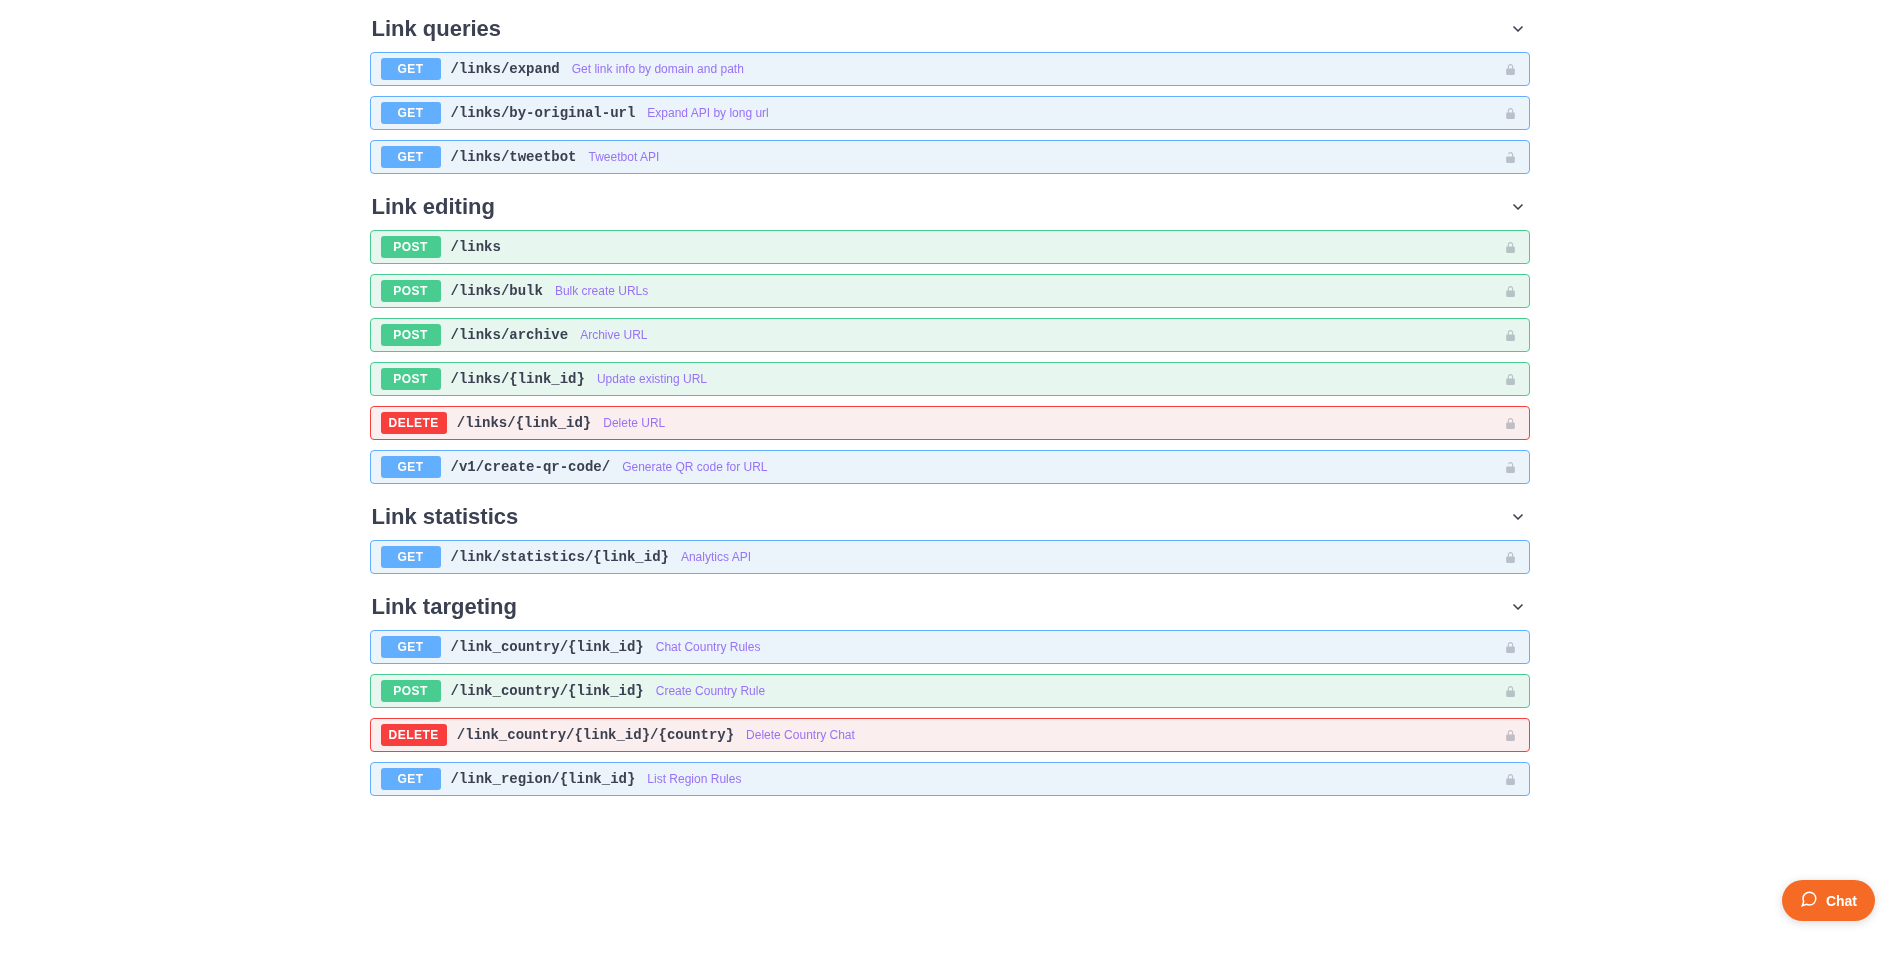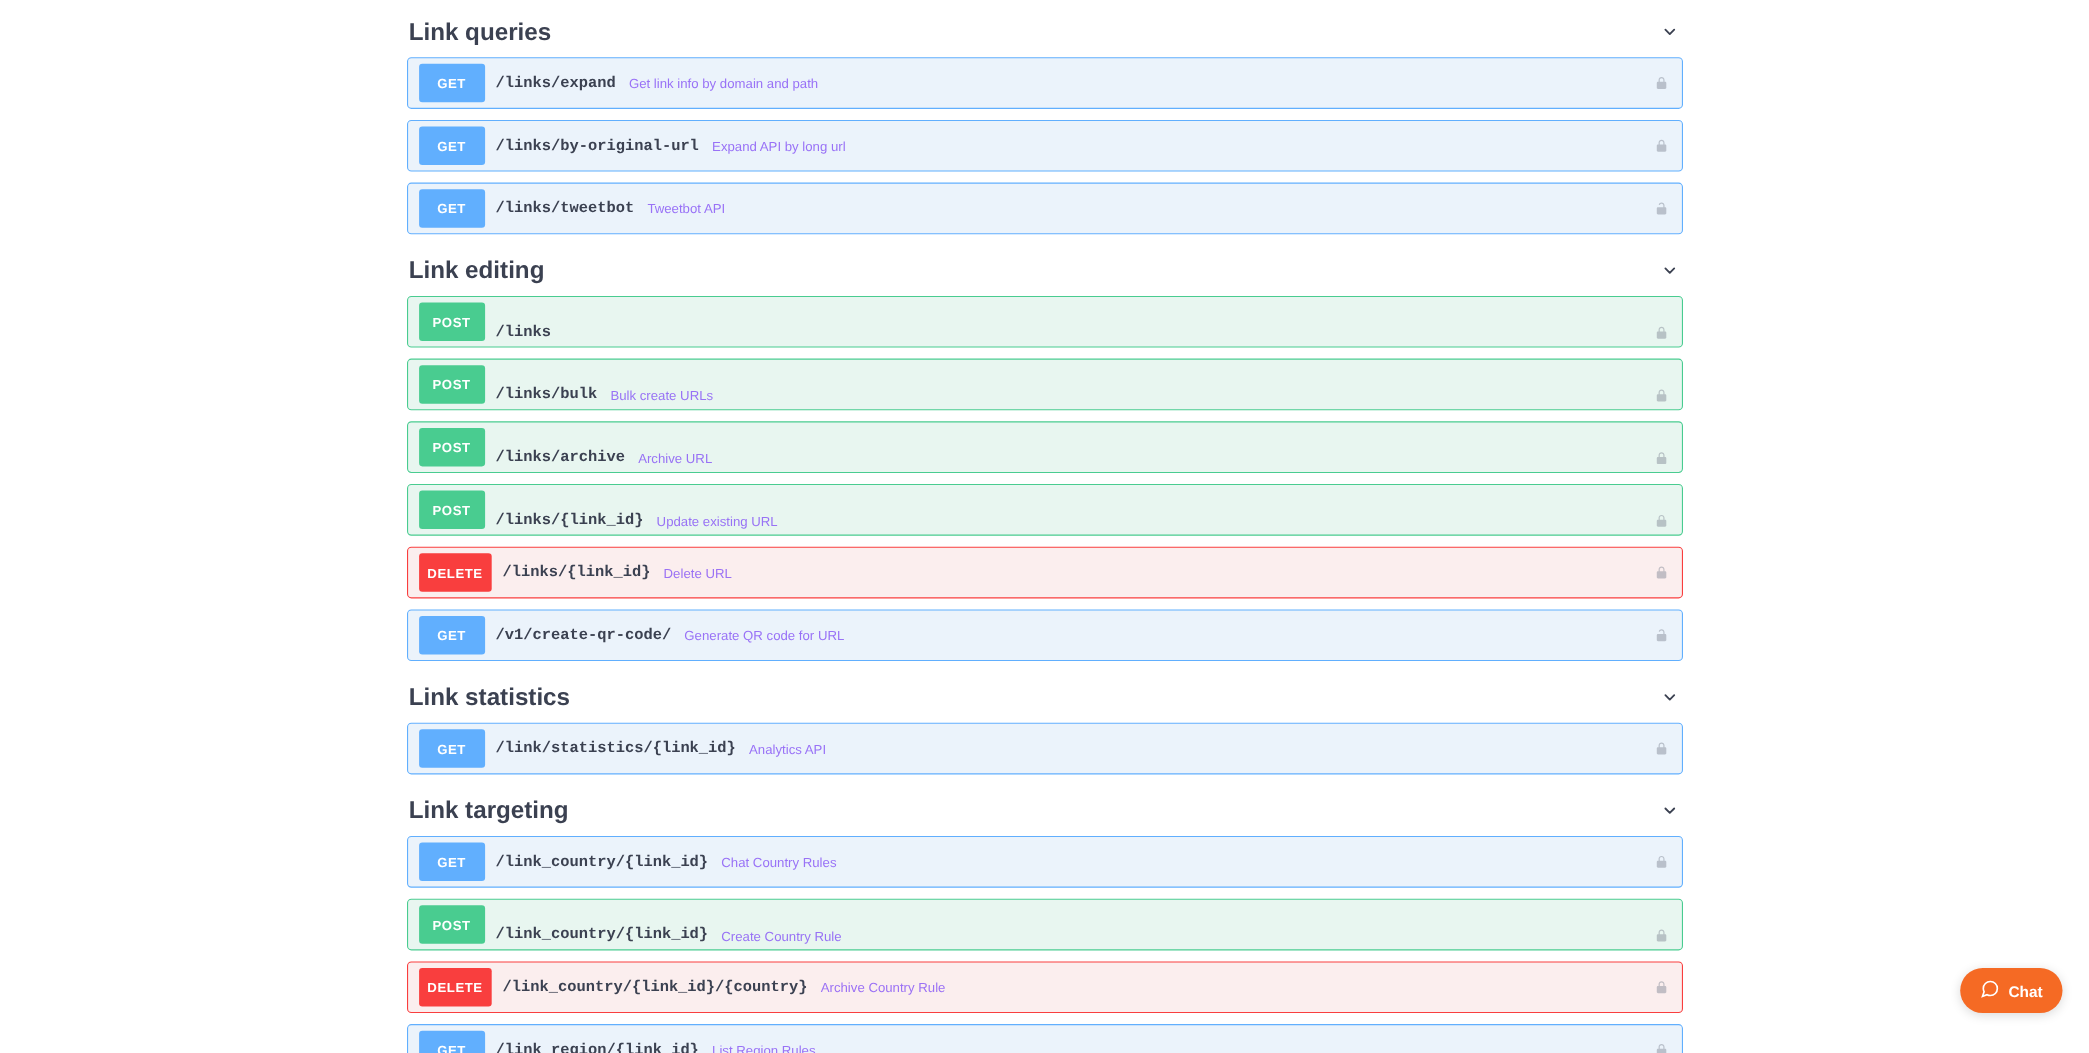--- a/index.html
+++ b/index.html
@@ -5,23 +5,23 @@
   * { box-sizing: border-box; margin: 0; padding: 0; }
   body { font-family: -apple-system, BlinkMacSystemFont, "Segoe UI", Helvetica, Arial, sans-serif; background: #fff; color: #3b4151; width: 1899px; }
   .container { width: 1160px; margin: 0 auto; padding-top: 10px; }
   .section { margin-bottom: 14px; }
   .section-header { display: flex; align-items: center; justify-content: space-between; padding: 6px 2px 10px 2px; cursor: pointer; }
   .section-title { font-size: 22px; font-weight: 700; color: #3b4151; }
   .chevron { width: 20px; height: 20px; display: flex; align-items: center; justify-content: center; }
   .chevron svg { width: 16px; height: 16px; }
   .op { display: flex; align-items: center; border: 1px solid; border-radius: 4px; padding: 5px 10px; margin-bottom: 10px; cursor: pointer; min-height: 32px; }
   .op-get { background: #ebf3fb; border-color: #61affe; }
-  .op-post { background: #e8f6f0; border-color: #49cc90; align-items: flex-end; }
+  .op-post { background: #e8f6f0; border-color: #49cc90; }
   .op-delete { background: #fbeeee; border-color: #f93e3e; }
-  .method { display: inline-flex; align-items: center; justify-content: center; min-width: 60px; height: 35px; padding: 0 8px; border-radius: 3px; color: #fff; font-size: 12px; font-weight: 700; letter-spacing: 0.5px; margin-right: 10px; }
+  .method { display: inline-flex; align-items: center; justify-content: center; min-width: 60px; height: 22px; padding: 0 8px; border-radius: 3px; color: #fff; font-size: 12px; font-weight: 700; letter-spacing: 0.5px; margin-right: 10px; }
   .method-get { background: #61affe; }
   .method-post { background: #49cc90; }
   .method-delete { background: #f93e3e; min-width: 64px; }
   .path { font-family: "Courier New", Courier, monospace; font-size: 14px; font-weight: 700; color: #3b4151; margin-right: 12px; }
   .desc { font-size: 12px; color: #8b5cf6; opacity: 0.85; flex: 1; }
   .lock { width: 16px; height: 16px; display: flex; align-items: center; justify-content: center; opacity: 0.45; margin-left: 8px; }
   .lock svg { width: 13px; height: 13px; }
   .chat-widget { position: fixed; bottom: 36px; right: 24px; background: #f56a24; color: #fff; border-radius: 22px; padding: 10px 18px; display: flex; align-items: center; gap: 8px; font-size: 14px; font-weight: 600; box-shadow: 0 2px 10px rgba(0,0,0,0.15); cursor: pointer; }
   .chat-widget svg { width: 18px; height: 18px; }
 </style>
@@ -184,21 +184,21 @@
         <span class="desc">Create Country Rule</span>
         <span class="lock">
           <svg viewBox="0 0 24 24" fill="#7d8492">
             <path d="M18 10h-1V7c0-2.76-2.24-5-5-5S7 4.24 7 7v3H6c-1.1 0-2 .9-2 2v8c0 1.1.9 2 2 2h12c1.1 0 2-.9 2-2v-8c0-1.1-.9-2-2-2zM9 7c0-1.66 1.34-3 3-3s3 1.34 3 3v3H9V7z"></path>
           </svg>
         </span>
       </div>
       <div class="op op-delete">
         <span class="method method-delete">DELETE</span>
         <span class="path">/link_country/{link_id}/{country}</span>
-        <span class="desc">Archive Country Rule</span>
+        <span class="desc">Delete Country Chat</span>
         <span class="lock">
           <svg viewBox="0 0 24 24" fill="#7d8492">
             <path d="M18 10h-1V7c0-2.76-2.24-5-5-5S7 4.24 7 7v3H6c-1.1 0-2 .9-2 2v8c0 1.1.9 2 2 2h12c1.1 0 2-.9 2-2v-8c0-1.1-.9-2-2-2zM9 7c0-1.66 1.34-3 3-3s3 1.34 3 3v3H9V7z"></path>
           </svg>
         </span>
       </div>
       <div class="op op-get">
         <span class="method method-get">GET</span>
         <span class="path">/link_region/{link_id}</span>
         <span class="desc">List Region Rules</span>

